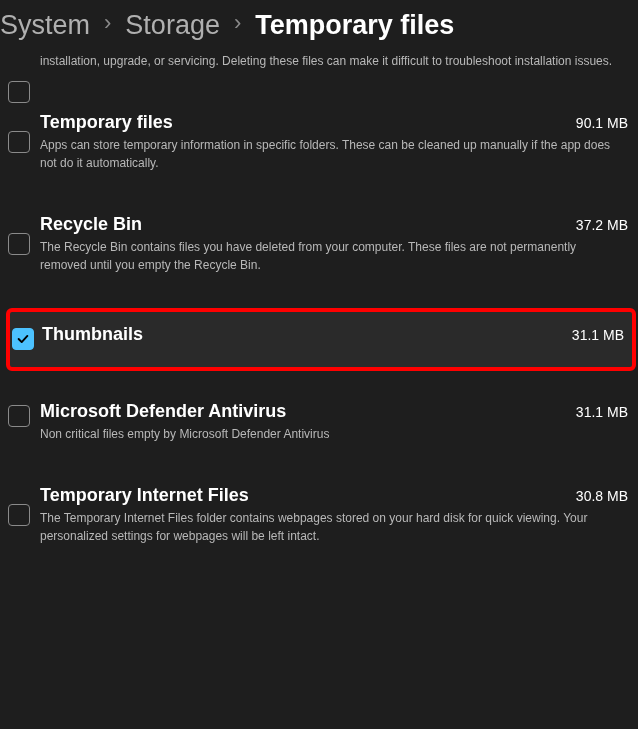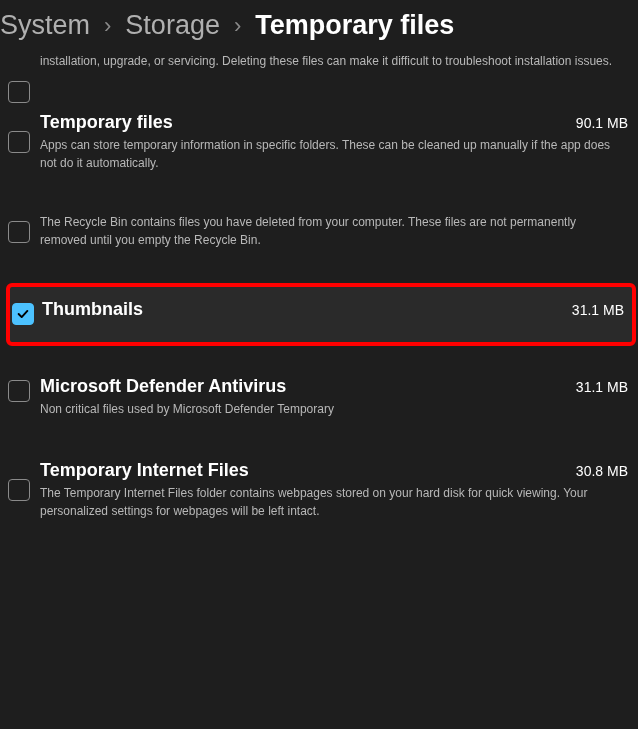--- a/index.html
+++ b/index.html
@@ -10,21 +10,21 @@
     body {
       background-color: #1e1e1e;
       color: #ffffff;
       font-family: "Segoe UI", -apple-system, sans-serif;
       width: 638px;
       height: 729px;
       overflow: hidden;
     }
     .breadcrumb {
       display: flex;
-      align-items: center;
+      align-items: flex-start;
       gap: 14px;
       padding: 10px 0 12px 0;
       font-size: 27px;
     }
     .breadcrumb-item {
       color: #b0b0b0;
       font-weight: 400;
     }
     .breadcrumb-item.current {
       color: #ffffff;
@@ -136,20 +136,24 @@
     <div class="checkbox-box"></div>
     <div class="item-header">
       <span class="item-title">Temporary files</span>
       <span class="item-size">90.1 MB</span>
     </div>
     <div class="item-desc">Apps can store temporary information in specific folders. These can be cleaned up manually if the app does not do it automatically.</div>
   </div>
 
   <div class="item">
     <div class="checkbox-box"></div>
+    <div class="item-header">
+      <span class="item-title">Recycle Bin</span>
+      <span class="item-size">37.2 MB</span>
+    </div>
     <div class="item-desc">The Recycle Bin contains files you have deleted from your computer. These files are not permanently removed until you empty the Recycle Bin.</div>
   </div>
 
   <div class="item highlighted">
     <div class="checkbox-box checked">
       <svg viewBox="0 0 16 16">
         <path d="M3 8 L6.5 11.5 L13 4.5" stroke="#000" stroke-width="2.2" fill="none" stroke-linecap="round" stroke-linejoin="round"></path>
       </svg>
     </div>
     <div class="item-header">
@@ -157,21 +161,21 @@
       <span class="item-size">31.1 MB</span>
     </div>
   </div>
 
   <div class="item cb-top">
     <div class="checkbox-box"></div>
     <div class="item-header">
       <span class="item-title">Microsoft Defender Antivirus</span>
       <span class="item-size">31.1 MB</span>
     </div>
-    <div class="item-desc">Non critical files used by Microsoft Defender Temporary</div>
+    <div class="item-desc">Non critical files empty by Microsoft Defender Antivirus</div>
   </div>
 
   <div class="item">
     <div class="checkbox-box"></div>
     <div class="item-header">
       <span class="item-title">Temporary Internet Files</span>
       <span class="item-size">30.8 MB</span>
     </div>
     <div class="item-desc">The Temporary Internet Files folder contains webpages stored on your hard disk for quick viewing. Your personalized settings for webpages will be left intact.</div>
   </div>

